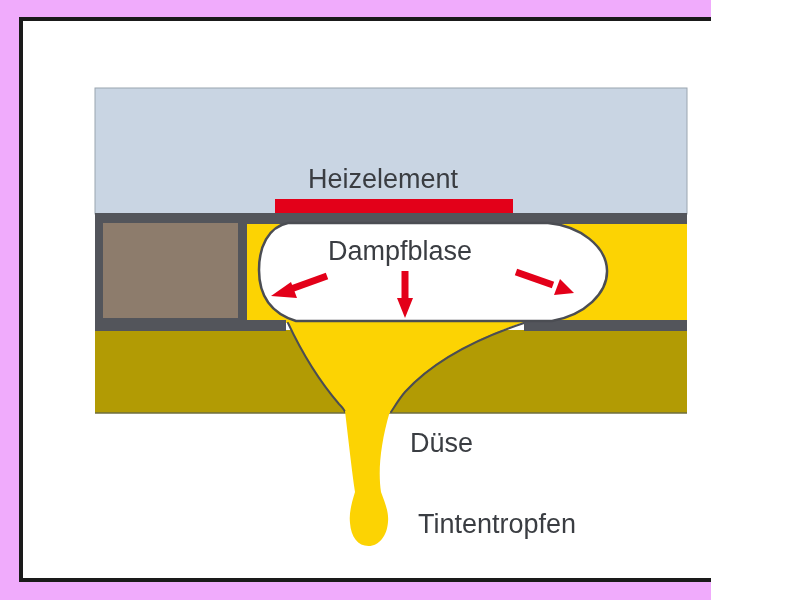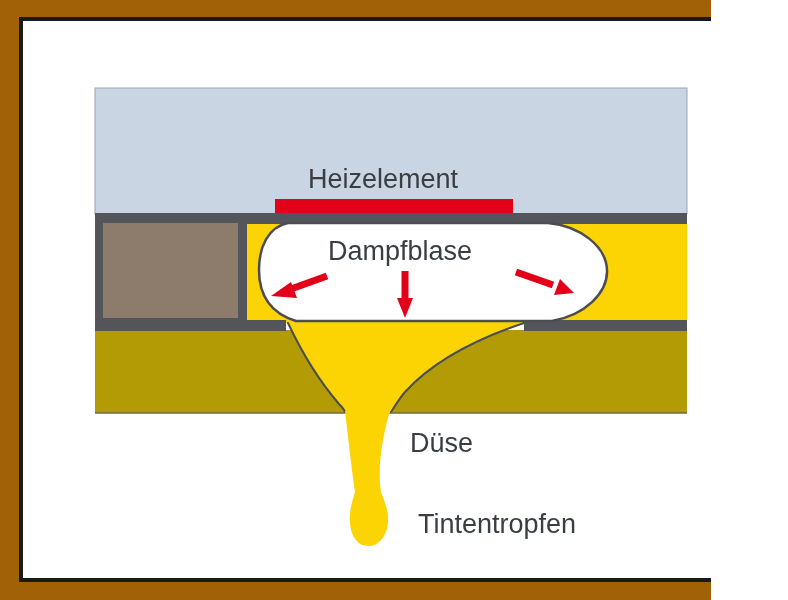--- a/index.html
+++ b/index.html
@@ -7,21 +7,21 @@
     padding: 0;
     width: 788px;
     height: 600px;
     background: #ffffff;
     font-family: "Liberation Sans", sans-serif;
   }
   .stage {
     position: relative;
     width: 711px;
     height: 600px;
-    background: #a16207;
+    background: #f0abfc;
     overflow: hidden;
   }
   svg { display: block; }
 
   .frame        { fill: #ffffff; stroke: var(--frame-black, #1a1a1a); stroke-width: 4; }
   .substrate    { fill: var(--substrate-blue, #c9d5e3); stroke: #9aa5b0; stroke-width: 1; }
   .heater       { fill: var(--heater-red, #e30019); }
   .gray-layer   { fill: var(--layer-gray, #53555b); }
   .brown-block  { fill: var(--resist-brown, #8d7c6c); }
   .ink          { fill: var(--ink-yellow, #fcd303); }

